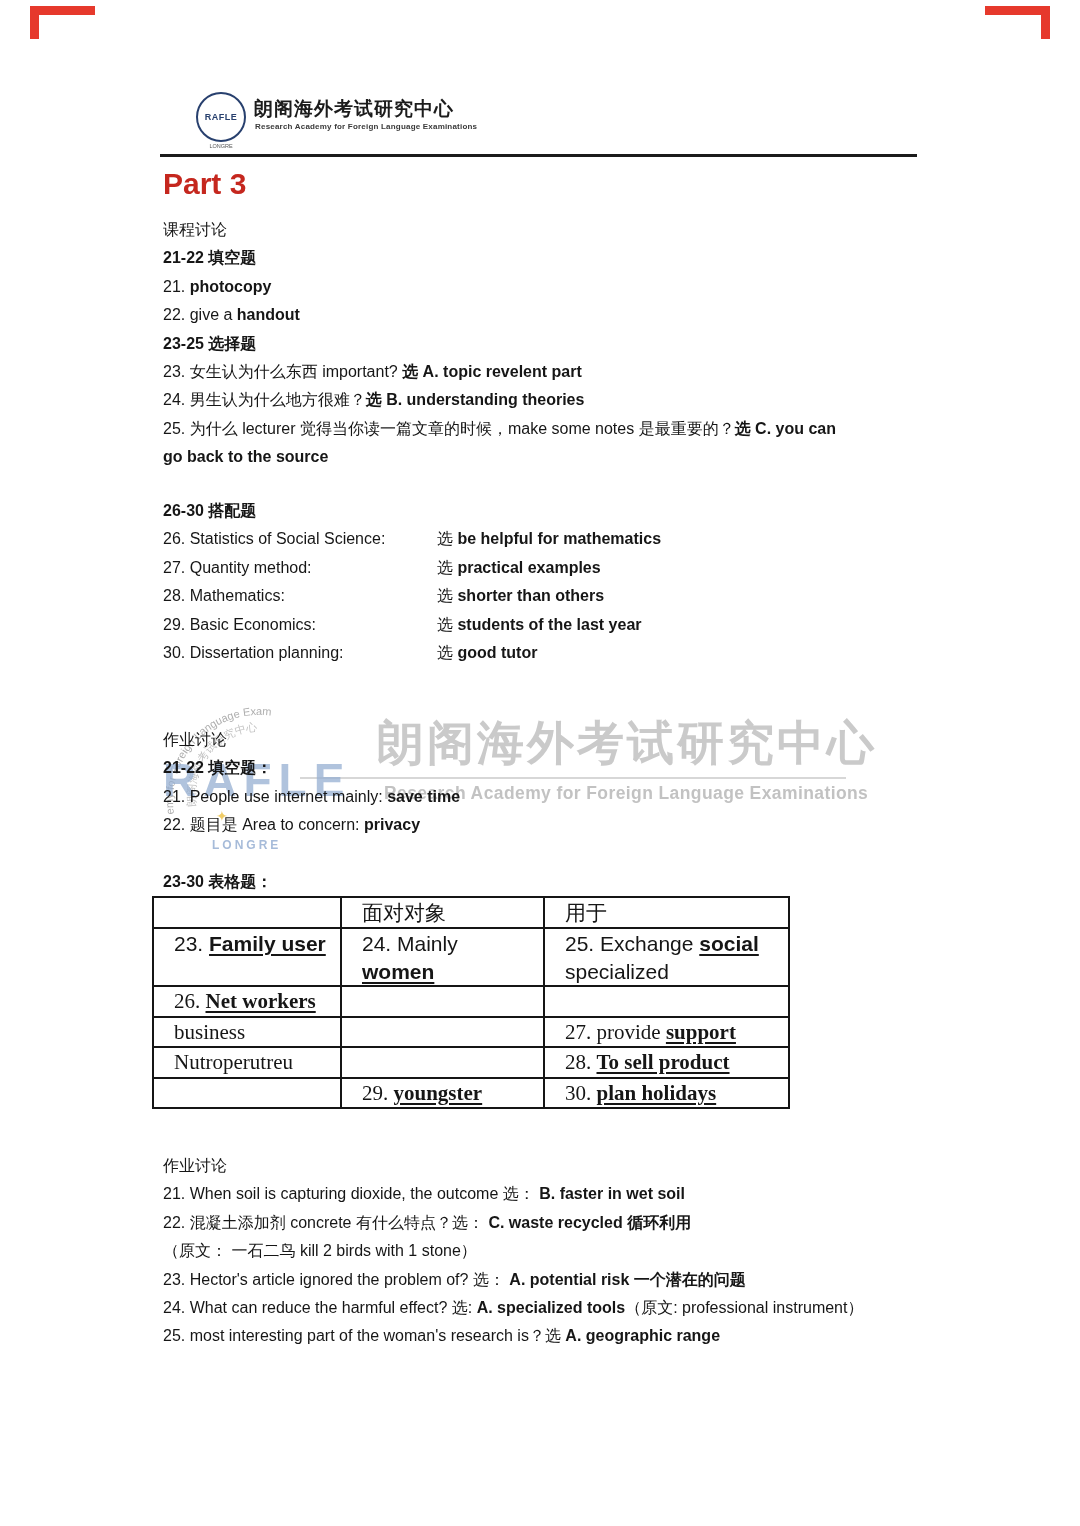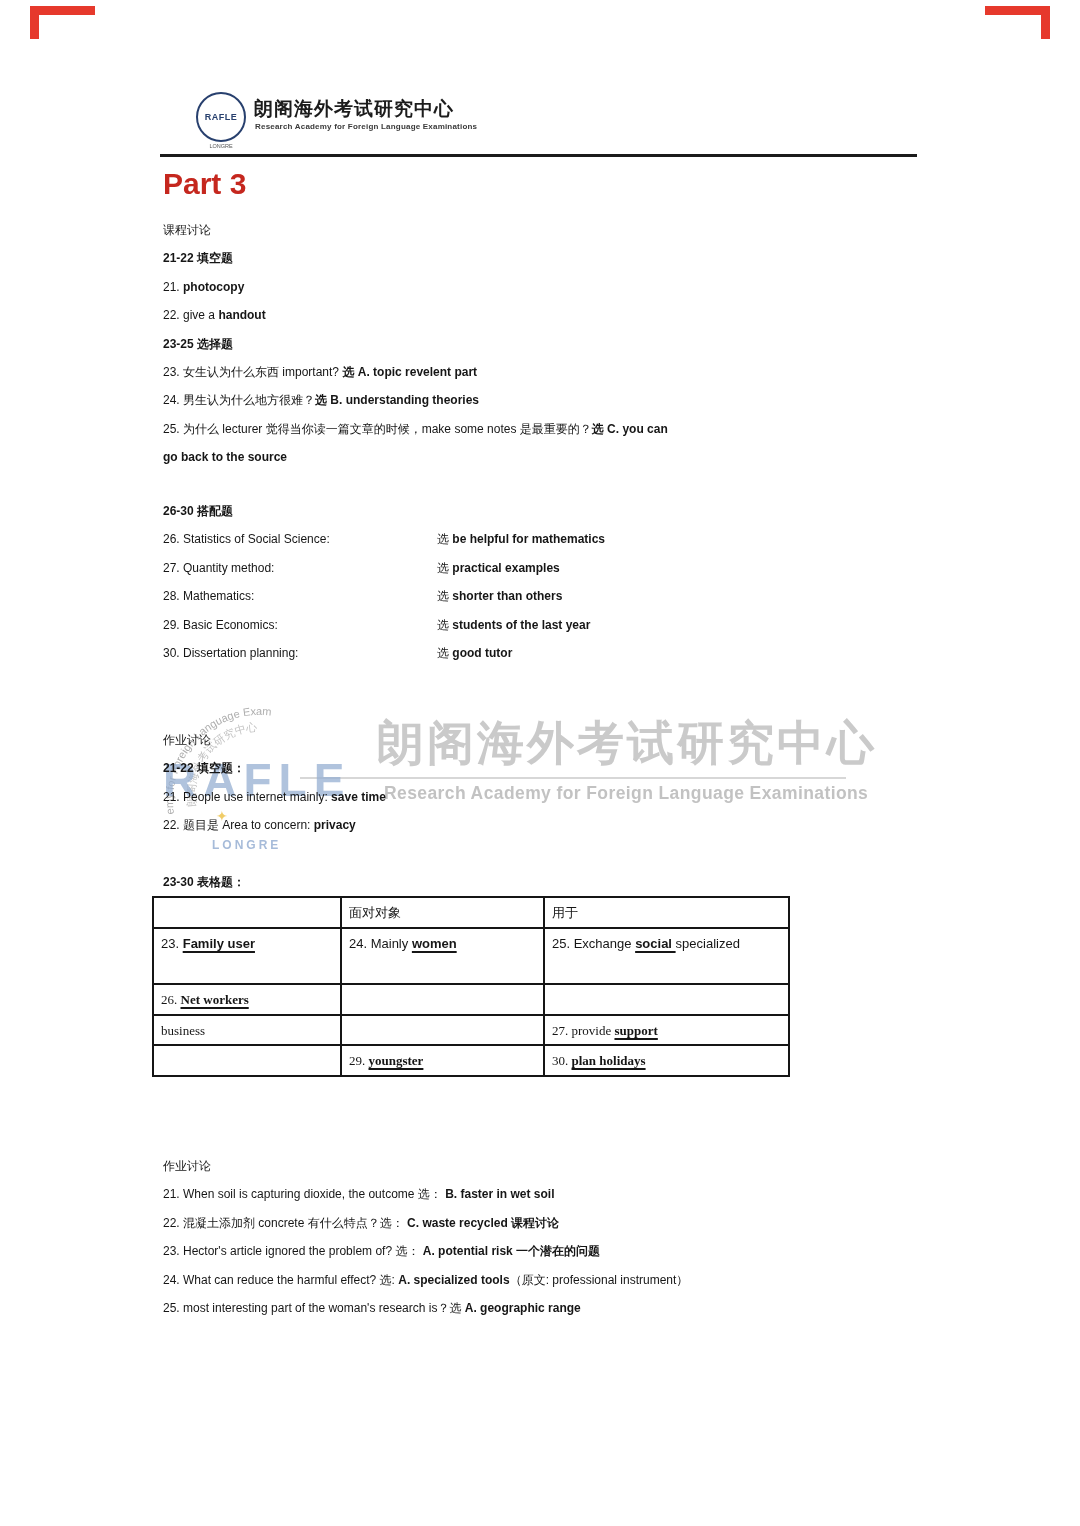--- a/index.html
+++ b/index.html
@@ -3,21 +3,21 @@
 <meta charset="utf-8">
 <style>
   html,body{margin:0;padding:0;background:#ffffff;}
   #page{
     position:relative;width:1080px;height:1526px;background:#ffffff;overflow:hidden;
     font-family:"Liberation Sans","DejaVu Sans",sans-serif;color:#161616;
   }
   .abs{position:absolute;}
   .b{font-weight:bold;}
   .u{text-decoration:underline;text-decoration-thickness:2px;text-underline-offset:3px;}
-  .line{font-size:12px;line-height:28.4px;white-space:nowrap;}
+  .line{font-size:16px;line-height:28.4px;white-space:nowrap;}
   
   .crop{position:absolute;top:6px;width:56px;height:24px;z-index:5;}
   .crop.l{left:30px;border-top:9px solid #e6392c;border-left:9px solid #e6392c;}
   .crop.r{right:30px;border-top:9px solid #e6392c;border-right:9px solid #e6392c;}
   
   #seal{left:196px;top:92px;width:46px;height:46px;border-radius:50%;border:2px solid #28406e;
         display:flex;align-items:center;justify-content:center;z-index:2;background:#fff;}
   #seal .seal-txt{font-size:9px;font-weight:bold;color:#28406e;letter-spacing:.5px;}
   #seal-sub{left:194px;top:143px;width:54px;text-align:center;font-size:5.5px;color:#555;z-index:2;}
   #brand-title{left:254px;top:96px;font-size:19px;font-weight:bold;color:#1c1c1c;letter-spacing:1px;z-index:2;}
@@ -28,21 +28,21 @@
   .block{z-index:2;width:790px;}
   #course{left:163px;top:216px;}
   #matching{left:163px;top:497px;}
   #homework1{left:163px;top:726px;}
   #table-heading{left:163px;top:868px;z-index:2;}
   #homework2{left:163px;top:1152px;}
   .match-row{display:flex;}
   .match-left{width:274px;flex:none;}
   
   #ans-table{position:absolute;left:152px;top:896px;z-index:2;border-collapse:collapse;table-layout:fixed;width:636px;}
-  #ans-table td{border:2px solid #151515;padding:1px 8px 0 7px;font-size:13px;line-height:27.5px;vertical-align:top;}
+  #ans-table td{border:2px solid #151515;padding:1px 8px 0 20px;font-size:21px;line-height:27.5px;vertical-align:top;}
   #ans-table tr.h-hdr{height:31px;}
   #ans-table tr.h-tall{height:56px;}
   #ans-table tr.h-std{height:29px;font-family:Liberation Serif, serif;}
   
   .wm{z-index:0;pointer-events:none;}
   #wm-title{left:377px;top:712px;font-size:47px;font-weight:bold;color:#9f9f9f;opacity:.55;letter-spacing:3px;white-space:nowrap;}
   #wm-rule{left:300px;top:777px;width:546px;height:2px;background:#bdbdbd;opacity:.6;}
   #wm-subtitle{left:384px;top:783px;font-size:17.5px;font-weight:bold;color:#b3b3b3;opacity:.8;letter-spacing:.4px;white-space:nowrap;}
   #wm-seal{left:156px;top:686px;width:206px;height:180px;}
   #wm-rafle{left:163px;top:753px;font-size:46px;font-weight:bold;color:rgba(150,175,210,.75);letter-spacing:7px;white-space:nowrap;}
@@ -153,29 +153,35 @@
       <td><span>26. </span><span class="b u">Net workers</span></td>
       <td></td>
       <td></td>
     </tr>
     <tr class="h-std">
       <td><span>business</span></td>
       <td></td>
       <td><span>27. provide </span><span class="b u">support</span></td>
     </tr>
     <tr class="h-std">
+      <td><span>Nutroperutreu</span></td>
+      <td></td>
+      <td><span>28. </span><span class="b u">To sell product</span></td>
+    </tr>
+    <tr class="h-std">
       <td></td>
       <td><span>29. </span><span class="b u">youngster</span></td>
       <td><span>30. </span><span class="b u">plan holidays</span></td>
     </tr>
   </tbody>
     </table>
 
   <div class="abs block" id="homework2">
     <div class="line">作业讨论</div>
     <div class="line"><span>21. When soil is capturing dioxide, the outcome 选： </span><span class="b">B. faster in wet soil</span></div>
-    <div class="line"><span>22. 混凝土添加剂 concrete 有什么特点？选： </span><span class="b">C. waste recycled 课程讨论</span></div>
+    <div class="line"><span>22. 混凝土添加剂 concrete 有什么特点？选： </span><span class="b">C. waste recycled 循环利用</span></div>
+    <div class="line"><span>（原文： 一石二鸟 kill 2 birds with 1 stone）</span></div>
     <div class="line"><span>23. Hector's article ignored the problem of? 选： </span><span class="b">A. potential risk 一个潜在的问题</span></div>
     <div class="line"><span>24. What can reduce the harmful effect? 选: </span><span class="b">A. specialized tools</span><span>（原文: professional instrument）</span></div>
     <div class="line"><span>25. most interesting part of the woman's research is？选 </span><span class="b">A. geographic range</span></div>
   </div>
 
 </div>
 
 </body></html>

